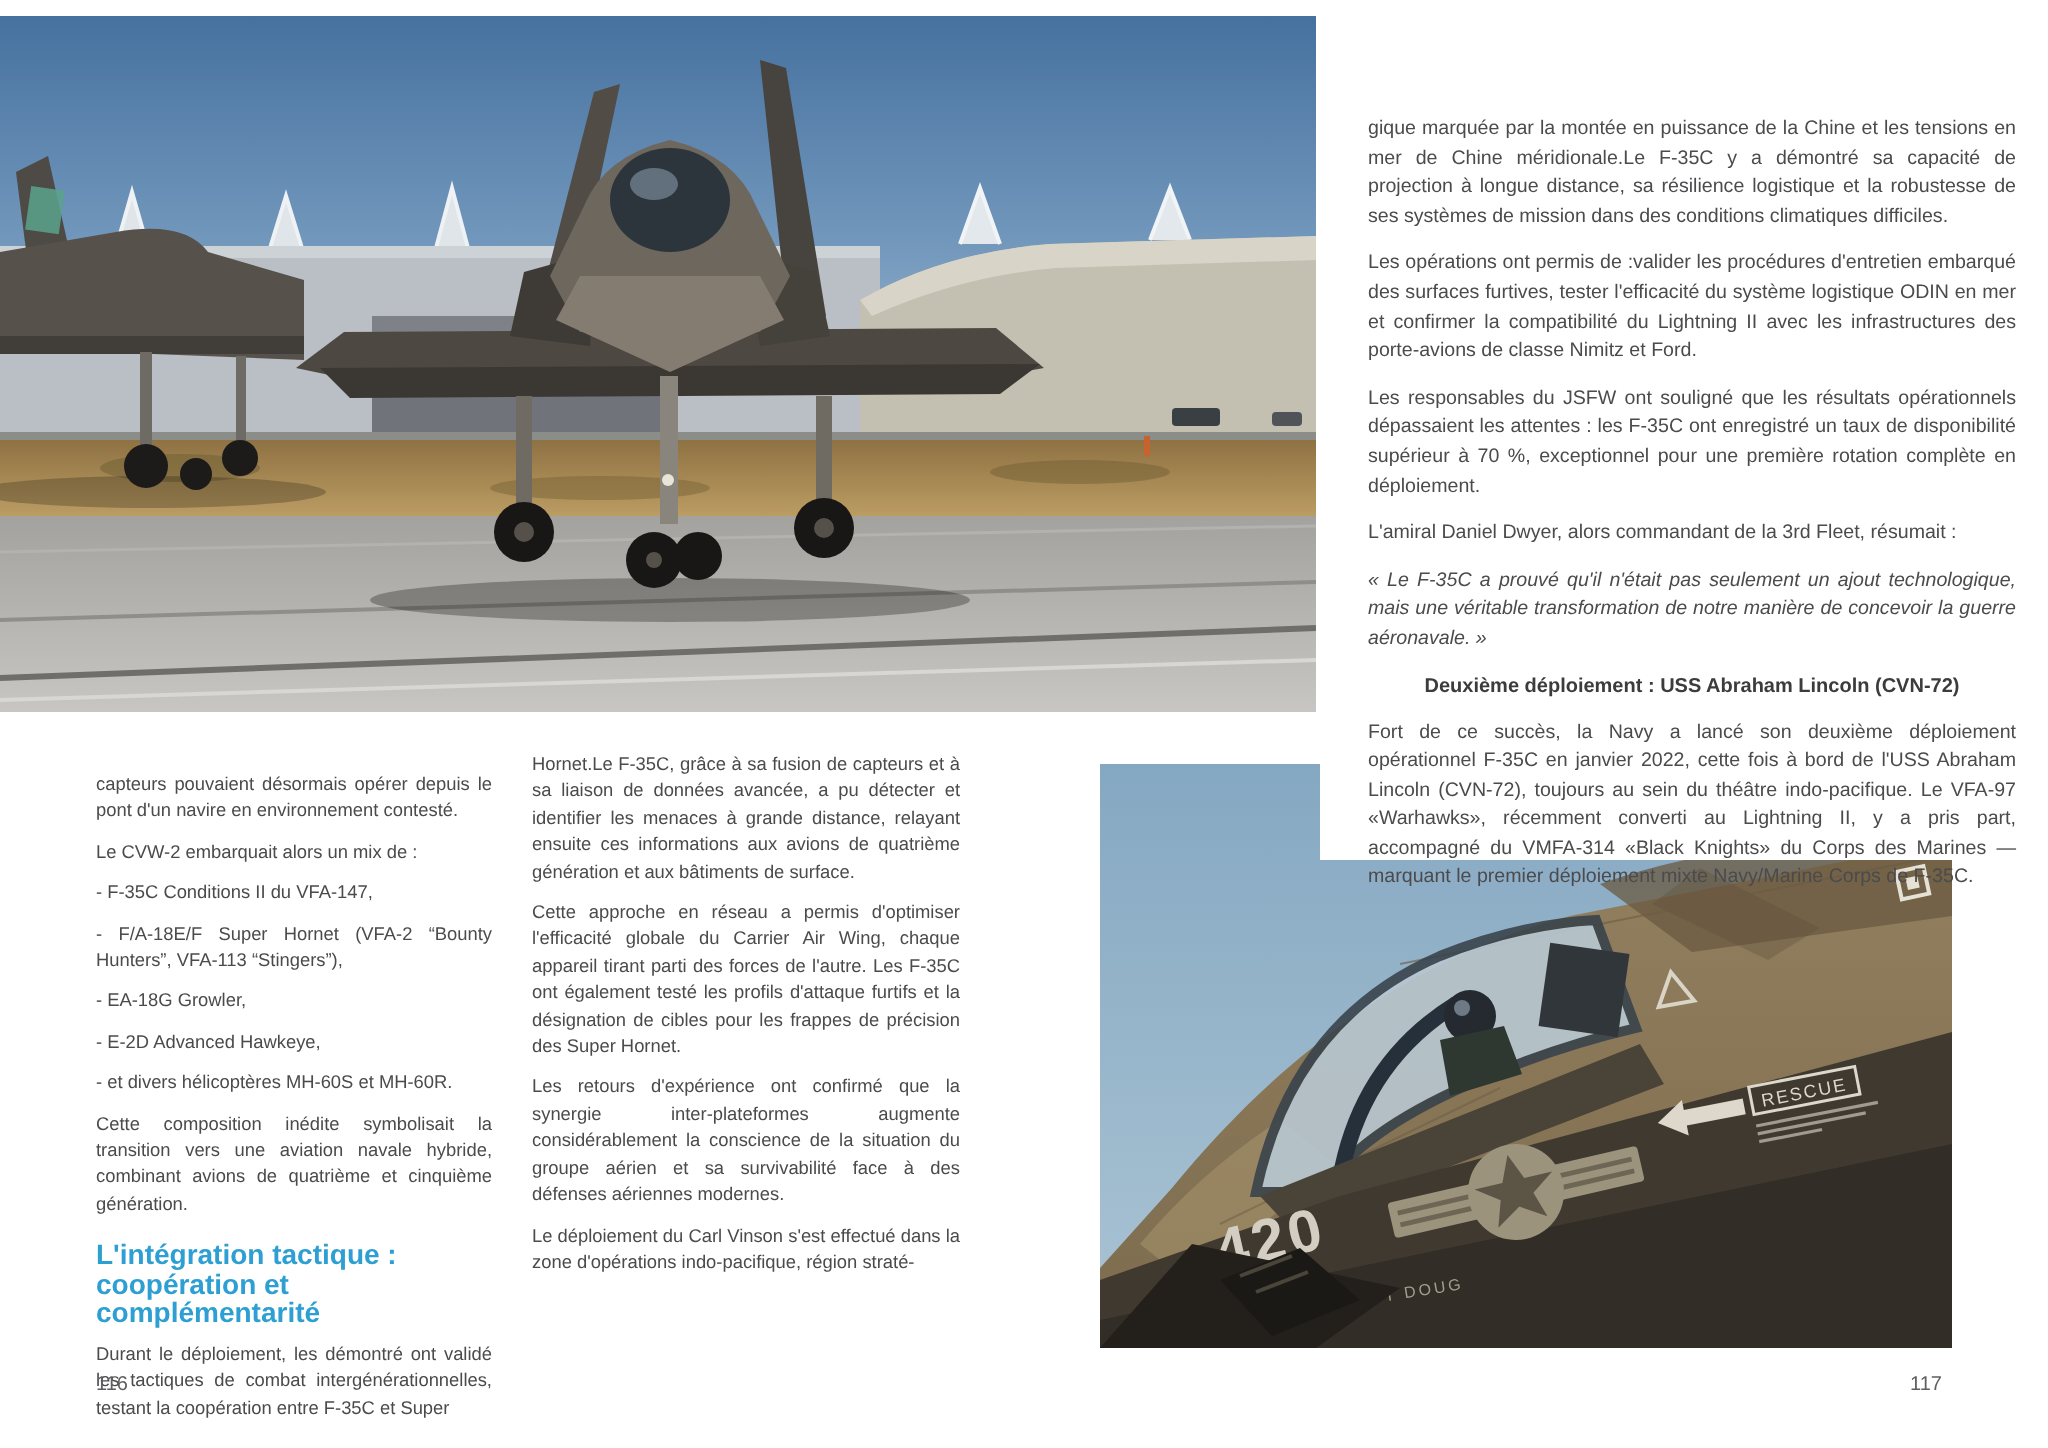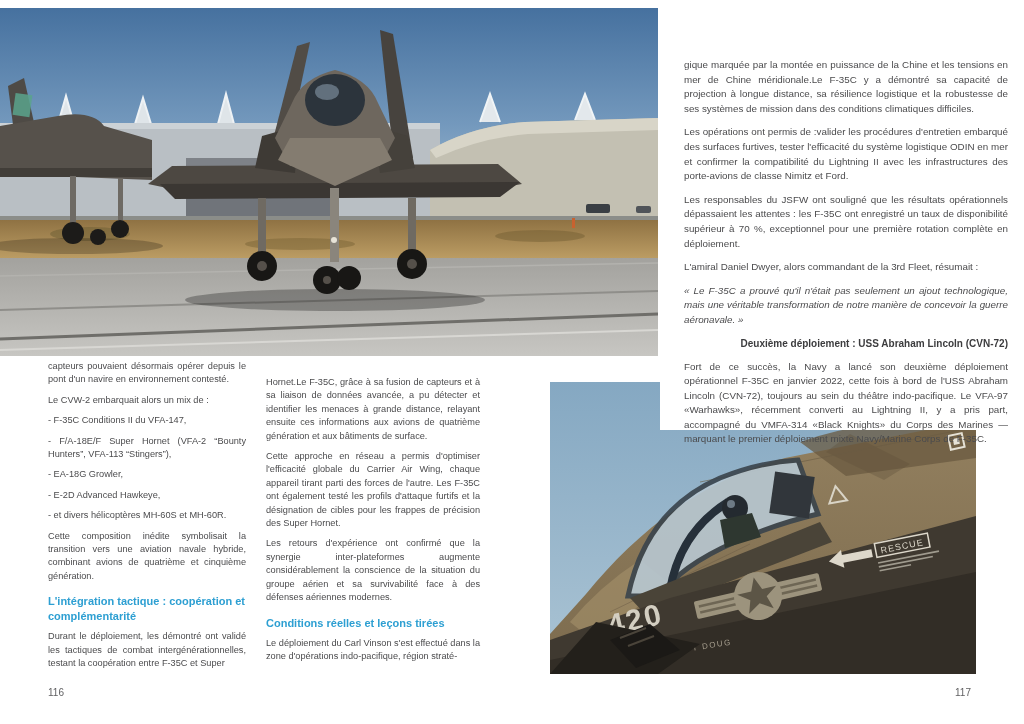--- a/index.html
+++ b/index.html
@@ -9,31 +9,31 @@
     color:#4b4b4d;overflow:hidden;
   }
   .abs{position:absolute;}
   
   .photo-top{left:0;top:8px;width:658px;height:348px;overflow:hidden;z-index:1;}
   .photo-bottom{left:550px;top:382px;width:426px;height:292px;overflow:hidden;z-index:1;}
   .overlay-white{left:660px;top:378px;width:364px;height:52px;background:#ffffff;z-index:2;}
   
   .col{z-index:3;text-align:justify;}
   .col p{margin:0 0 7px 0;}
-  .col-l1{left:48px;top:360px;width:198px;font-size:9.2px;line-height:13.4px;}
+  .col-l1{left:48px;top:386px;width:198px;font-size:9.2px;line-height:13.4px;}
   .col-l2{left:266px;top:376px;width:214px;font-size:9.2px;line-height:13.4px;}
   .col-r{left:684px;top:30px;width:324px;font-size:9.8px;line-height:14.6px;margin-top:28px;}
   .col-r p{margin:0 0 9px 0;}
   h3.blue{
-    color:#2d9fd2;font-size:11px;line-height:14.5px;margin:11px 0 7px 0;
+    color:#2d9fd2;font-size:14px;line-height:14.5px;margin:11px 0 7px 0;
     font-weight:bold;text-align:left;
   }
   h4.dark{
     color:#3c3c3e;font-size:10px;line-height:14px;margin:3px 0 9px 0;
-    font-weight:bold;text-align:right;
+    font-weight:bold;text-align:center;
   }
   .quote{font-style:italic;}
   .pagenum{font-size:10px;color:#5f5f61;z-index:4;}
   .pn-l{left:48px;top:687px;}
   .pn-r{left:955px;top:687px;}
   svg text{font-family:"Liberation Sans","DejaVu Sans",sans-serif;}
 </style>
 </head>
 <body>
 
@@ -135,21 +135,20 @@
   <p>- et divers hélicoptères MH-60S et MH-60R.</p>
   <p>Cette composition inédite symbolisait la transition vers une aviation navale hybride, combinant avions de quatrième et cinquième génération.</p>
   <h3 class="blue">L'intégration tactique : coopération et complémentarité</h3>
   <p>Durant le déploiement, les démontré ont validé les tactiques de combat intergénérationnelles, testant la coopération entre F-35C et Super</p>
 </div>
 
 <div class="abs col col-l2">
   <p>Hornet.Le F-35C, grâce à sa fusion de capteurs et à sa liaison de données avancée, a pu détecter et identifier les menaces à grande distance, relayant ensuite ces informations aux avions de quatrième génération et aux bâtiments de surface.</p>
   <p>Cette approche en réseau a permis d'optimiser l'efficacité globale du Carrier Air Wing, chaque appareil tirant parti des forces de l'autre. Les F-35C ont également testé les profils d'attaque furtifs et la désignation de cibles pour les frappes de précision des Super Hornet.</p>
   <p>Les retours d'expérience ont confirmé que la synergie inter-plateformes augmente considérablement la conscience de la situation du groupe aérien et sa survivabilité face à des défenses aériennes modernes.</p>
-  <h3 class="blue">Conditions réelles et leçons tirées</h3>
   <p>Le déploiement du Carl Vinson s'est effectué dans la zone d'opérations indo-pacifique, région straté-</p>
 </div>
 
 <div class="abs pagenum pn-l">116</div>
 
 <figure class="abs photo-bottom" style="margin:0;">
   <svg width="426" height="292" viewBox="0 0 426 292">
     <defs>
       <linearGradient id="sky2" x1="0" y1="0" x2="0" y2="1">
         <stop offset="0" stop-color="#85a8c2"></stop>

